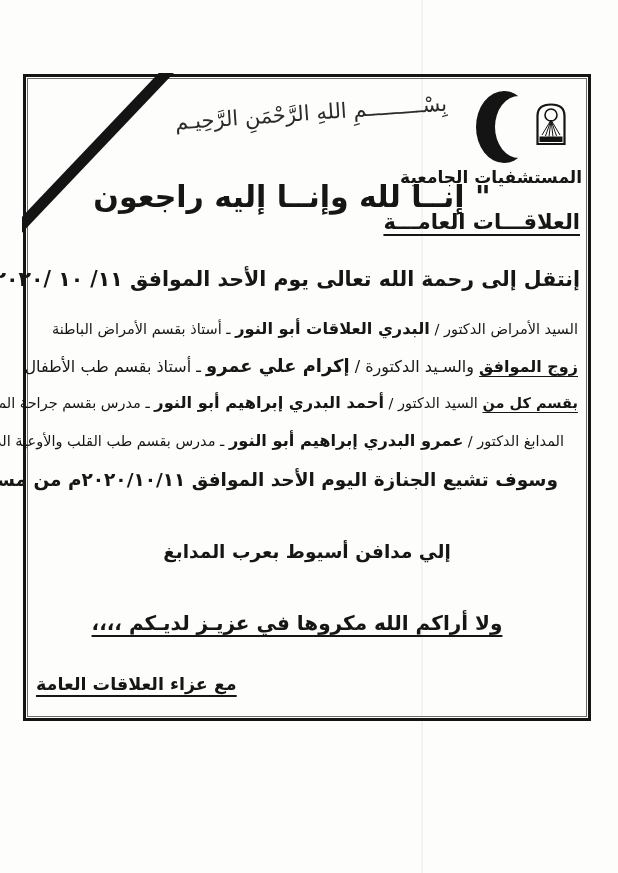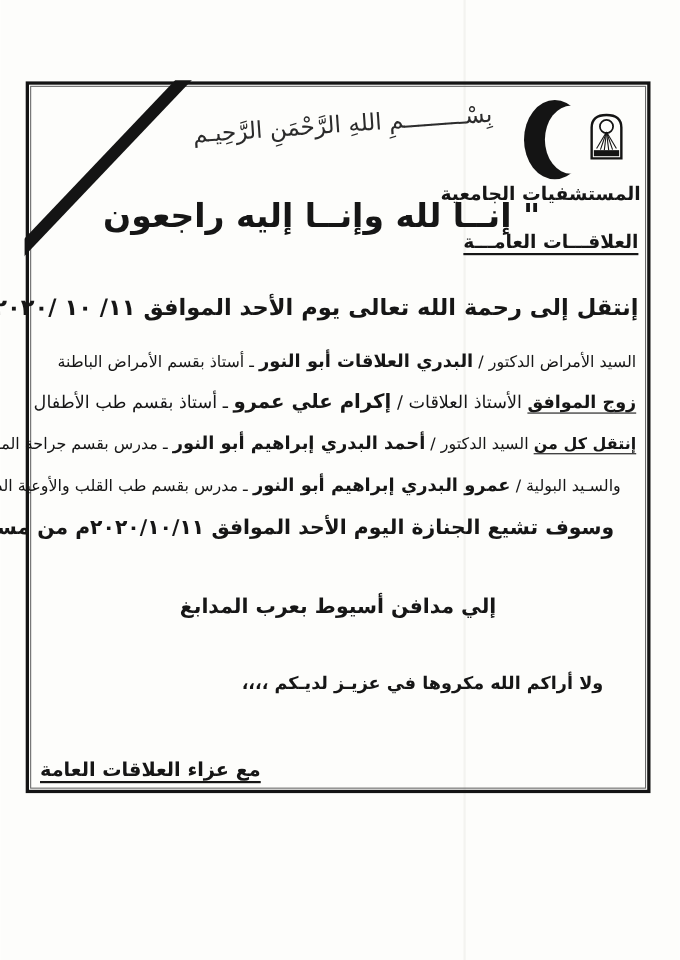--- a/index.html
+++ b/index.html
@@ -18,21 +18,21 @@
   }
   .frame-inner{position:absolute;inset:1px;border:1px solid #6a6a6a;pointer-events:none;}
   .ribbon{position:absolute;left:-4px;top:-4px;pointer-events:none;}
   .logo{position:absolute;top:12px;right:20px;width:92px;height:78px;}
   .bismillah{
     position:absolute;top:24px;left:128px;width:314px;
     text-align:center;font-size:21px;color:#2b2b2b;
     transform:rotate(-4deg);white-space:nowrap;
   }
   .org-line1{position:absolute;top:90px;right:6px;font-size:17px;font-weight:bold;white-space:nowrap;}
-  .org-line2{position:absolute;top:133px;right:8px;font-size:17px;font-weight:bold;white-space:nowrap;
+  .org-line2{position:absolute;top:133px;right:8px;font-size:21px;font-weight:bold;white-space:nowrap;
     text-decoration:underline;text-underline-offset:5px;text-decoration-thickness:1.5px;}
   .istirja{
     position:absolute;top:102px;left:40px;right:70px;text-align:center;
     font-size:30px;font-weight:bold;white-space:nowrap;letter-spacing:0;
   }
   .l1{
     position:absolute;top:190px;left:8px;right:8px;
     font-size:20.5px;font-weight:bold;white-space:nowrap;
     text-align:justify;text-align-last:justify;
   }
@@ -42,26 +42,26 @@
   .l5{position:absolute;top:354px;right:24px;font-size:14.5px;white-space:nowrap;}
   .bname{font-weight:bold;font-size:1.12em;}
   .ulead{font-weight:bold;text-decoration:underline;text-underline-offset:4px;}
   .f1{position:absolute;top:392px;left:30px;right:30px;text-align:center;
     font-size:18.5px;font-weight:bold;white-space:nowrap;}
   .f2{position:absolute;top:428px;left:30px;right:30px;text-align:center;
     font-size:18.5px;font-weight:bold;white-space:nowrap;}
   .f3{position:absolute;top:464px;left:30px;right:30px;text-align:center;
     font-size:18.5px;font-weight:bold;white-space:nowrap;}
   .closing{
-    position:absolute;top:534px;left:20px;right:40px;
-    font-size:16px;font-weight:bold;white-space:nowrap;
-    text-underline-offset:5px;text-decoration-thickness:2px;
+    position:absolute;top:534px;left:20px;right:40px;text-align:center;
+    font-size:20px;font-weight:bold;white-space:nowrap;
+    text-decoration:underline;text-underline-offset:5px;text-decoration-thickness:2px;
   }
   .signature{
-    position:absolute;bottom:8px;right:auto;left:10px;
+    position:absolute;bottom:24px;right:auto;left:10px;
     font-size:17.5px;font-weight:bold;white-space:nowrap;
     text-decoration:underline;text-underline-offset:5px;text-decoration-thickness:1.5px;text-align:right;
   }
 </style>
 </head>
 <body>
 
 <div class="page">
   <div class="fold-line"></div>
 
@@ -96,25 +96,25 @@
 
     <div class="org-line1">المستشفيات الجامعية</div>
     <div class="org-line2">العلاقـــات العامـــة</div>
 
     <div class="istirja">" إنــا لله وإنــا إليه راجعون</div>
 
     <div class="l1">إنتقل إلى رحمة الله تعالى يوم الأحد الموافق ١١/ ١٠ /٢٠٢٠م</div>
 
     <div class="l2"><span>السيد الأمراض الدكتور / </span><span class="bname">البدري العلاقات أبو النور</span><span> ـ أستاذ بقسم الأمراض الباطنة</span></div>
 
-    <div class="l3"><span class="ulead">زوج الموافق</span><span> الأستاذ العلاقات / </span><span class="bname">إكرام علي عمرو</span><span> ـ أستاذ بقسم طب الأطفال</span></div>
+    <div class="l3"><span class="ulead">زوج الموافق</span><span> والسـيد الدكتورة / </span><span class="bname">إكرام علي عمرو</span><span> ـ أستاذ بقسم طب الأطفال</span></div>
 
-    <div class="l4"><span class="ulead">إنتقل كل من</span><span> السيد الدكتور / </span><span class="bname">أحمد البدري إبراهيم أبو النور</span><span> ـ مدرس بقسم جراحة المسالك البولية</span></div>
+    <div class="l4"><span class="ulead">بقسم كل من</span><span> السيد الدكتور / </span><span class="bname">أحمد البدري إبراهيم أبو النور</span><span> ـ مدرس بقسم جراحة المسالك البولية</span></div>
 
-    <div class="l5"><span>والسـيد البولية / </span><span class="bname">عمرو البدري إبراهيم أبو النور</span><span> ـ مدرس بقسم طب القلب والأوعية الدموية</span></div>
+    <div class="l5"><span>المدابغ الدكتور / </span><span class="bname">عمرو البدري إبراهيم أبو النور</span><span> ـ مدرس بقسم طب القلب والأوعية الدموية</span></div>
 
     <div class="f1">وسوف تشيع الجنازة اليوم الأحد الموافق ٢٠٢٠/١٠/١١م من مسجد</div>
     <div class="f3">إلي مدافن أسيوط بعرب المدابغ</div>
 
     <div class="closing">ولا أراكم الله مكروها في عزيـز لديـكم ،،،،</div>
 
     <div class="signature">مع عزاء العلاقات العامة</div>
   </div>
 </div>
 

